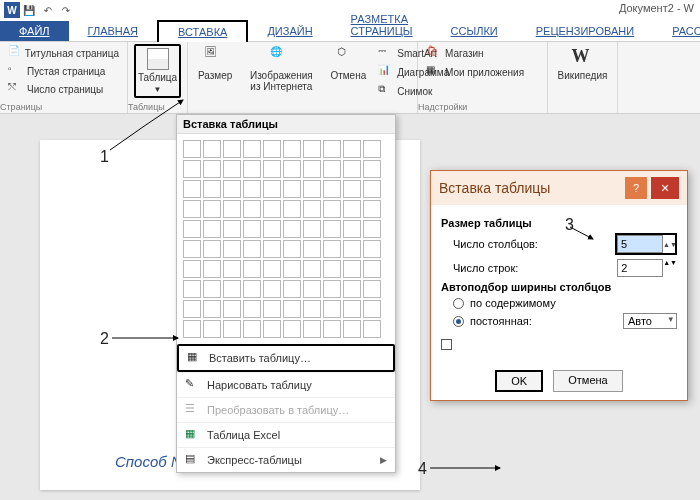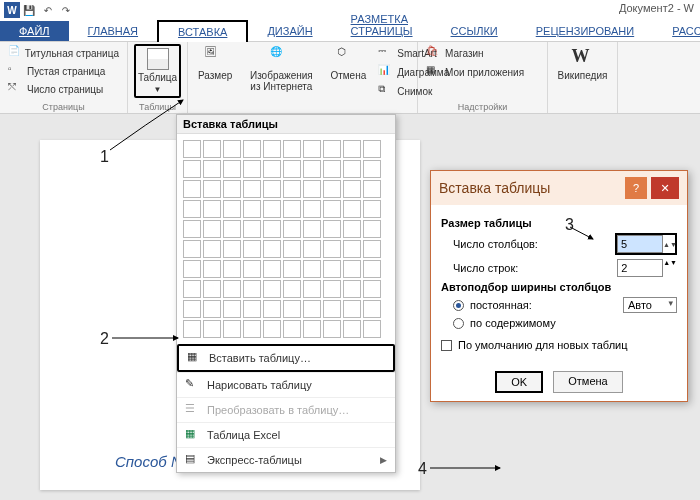--- a/index.html
+++ b/index.html
@@ -6,21 +6,21 @@
   body { margin: 0; width: 700px; height: 500px; background: #fff; position: relative; overflow: hidden; }
   .qat { height: 20px; background: #fff; display: flex; align-items: center; padding: 0 4px; font-size: 10px; color: #555; }
   .qat-icon { width: 16px; height: 16px; display: inline-flex; align-items: center; justify-content: center; margin-right: 2px; }
   .doc-title { position: absolute; right: 6px; top: 2px; font-size: 11px; color: #555; }
   .tabs { height: 22px; background: #fff; display: flex; align-items: flex-end; font-size: 11px; border-bottom: 1px solid #d0d0d0; }
   .tab { padding: 4px 19px; color: #2b579a; text-transform: uppercase; text-decoration: underline; }
   .tab-file { background: #2b579a; color: #fff; }
   .tab-active { border: 2px solid #000; border-bottom: none; background: #fff; position: relative; top: 1px; }
   .ribbon { height: 72px; background: #f5f5f5; border-bottom: 1px solid #d0d0d0; display: flex; font-size: 10px; }
   .group { border-right: 1px solid #d8d8d8; padding: 2px 6px; display: flex; flex-direction: column; position: relative; }
-  .group-label { position: absolute; bottom: 1px; left: 0; right: 0; text-align: center; color: #777; font-size: 9px; }
+  .group-label { position: absolute; bottom: 1px; left: 0; right: 0; color: #777; font-size: 9px; }
   .sm-btn { display: flex; align-items: center; gap: 3px; padding: 1px 2px; color: #333; white-space: nowrap; }
   .big-btn { display: flex; flex-direction: column; align-items: center; padding: 2px 4px; color: #333; gap: 2px; }
   .big-btn.boxed { border: 2px solid #000; border-radius: 2px; }
   .ico { width: 16px; height: 16px; display: inline-block; }
   .ico-lg { width: 22px; height: 22px; }
   .vsplit { display: flex; gap: 6px; }
   .col { display: flex; flex-direction: column; gap: 1px; }
   .doc-area { position: absolute; top: 114px; left: 0; right: 0; bottom: 0; background: #e8e8e8; }
   .ruler-v { position: absolute; left: 6px; top: 114px; bottom: 0; width: 16px; background: #fff; border: 1px solid #ccc; }
   .ruler-h { position: absolute; left: 22px; right: 0; top: 114px; height: 14px; background: #fff; border: 1px solid #ccc; }
@@ -312,31 +312,30 @@
     </div>
     <div class="row">
       <label>Число строк:</label>
       <span class="spin-plain" style="display:flex">
         <input value="2" style="">
         <span class="updn" style="font-size:7px;display:flex;flex-direction:column">▲▼</span>
       </span>
     </div>
     <div class="section">Автоподбор ширины столбцов</div>
     <div class="row">
+        <span class="radio"></span>
+        <span>по содержимому</span>
+      </div>
+    <div class="row">
       <span class="radio checked"></span>
       <span>постоянная:</span>
       <span class="sel" style="margin-left:auto;width:54px">Авто</span>
     </div>
-    <div class="row">
-        <span class="radio"></span>
-        <span>по содержимому</span>
-      </div>
     <div class="row" style="margin-left:0;margin-top:10px">
         <span class="chk"></span>
-        <span>По умолчанию для новых таблиц</span>
       </div>
   </div>
   <div class="dlg-btns" style="justify-content:center">
     <span class="btn boxed">OK</span>
     <span class="btn">Отмена</span>
   </div>
 </div>
 
 <div class="callout" style="left:100px;top:148px">1</div>
 <div class="callout" style="left:100px;top:330px">2</div>

